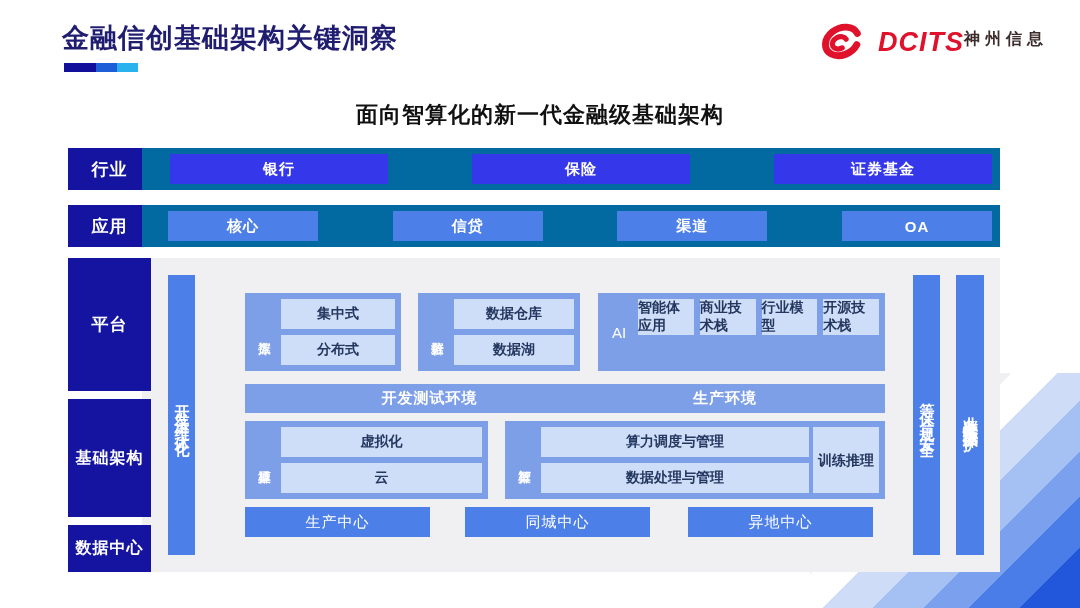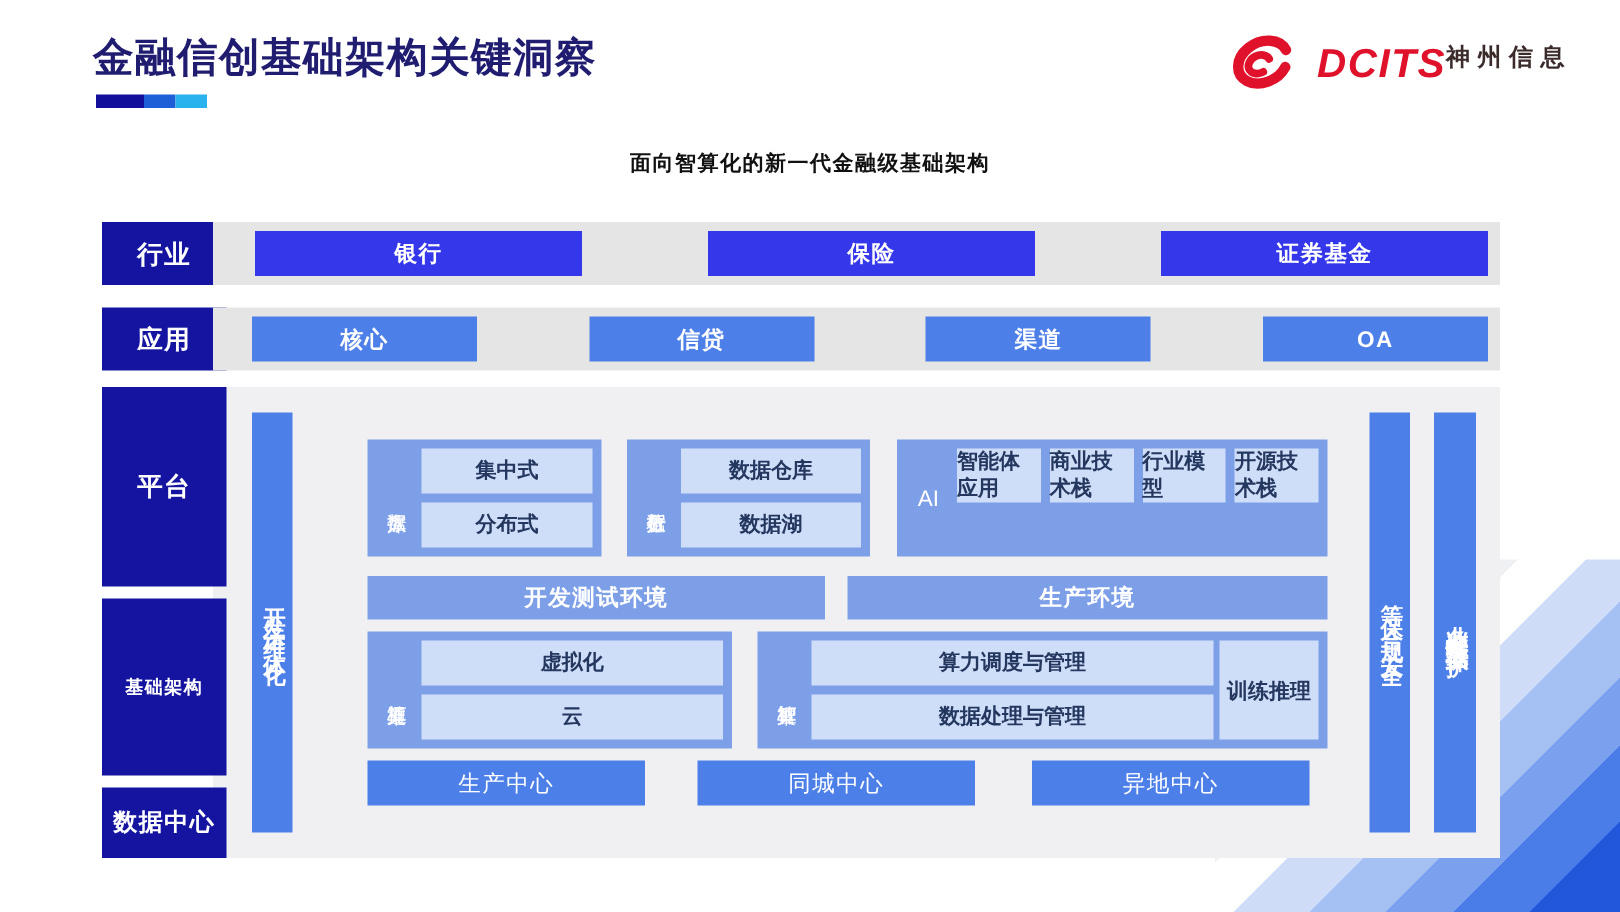--- a/index.html
+++ b/index.html
@@ -15,34 +15,34 @@
   .u2{width:21px;background:#1e5fd8;}
   .u3{width:21px;background:#29b2ee;}
 
   .logo{position:absolute;right:32px;top:16px;display:flex;align-items:center;gap:8px;}
   .logo-swirl{width:58px;height:52px;}
   .logo-texts{display:flex;flex-direction:row;line-height:1.05;}
   .logo-name{font-size:27px;font-weight:bold;font-style:italic;color:#e0112b;letter-spacing:1px;}
   .logo-cn{font-size:16px;font-weight:bold;color:#3b2b2b;letter-spacing:5px;margin-top:3px;}
 
   .subtitle{position:absolute;left:0;right:0;top:100px;text-align:center;
-            font-size:14px;font-weight:bold;color:#111111;letter-spacing:1px;}
+            font-size:22px;font-weight:bold;color:#111111;letter-spacing:1px;}
 
   
   .side-label{position:absolute;left:47px;width:83px;background:#1414a0;color:#ffffff;
               display:flex;align-items:center;justify-content:center;
               font-weight:bold;font-size:17px;letter-spacing:1px;z-index:2;margin-left:21px;}
   .side-industry{top:148px;height:42px;}
   .side-application{top:205px;height:42px;}
   .side-platform{top:258px;height:133px;}
-  .side-infra{top:399px;height:118px;font-size:12px;}
+  .side-infra{top:399px;height:118px;font-size:16px;}
   .side-dc{top:525px;height:47px;font-size:16px;}
 
   
-  .strip{position:absolute;left:142px;width:858px;background:#e5e5e5;
+  .strip{position:absolute;left:142px;width:858px;background:#0369a1;
          display:flex;align-items:center;justify-content:space-between;z-index:2;}
   .strip-industry{top:148px;height:42px;padding:0 8px 0 28px;width:822px;}
   .strip-application{top:205px;height:42px;padding:0 8px 0 26px;width:824px;}
   .btn{display:flex;align-items:center;justify-content:center;color:#fff;
        font-weight:bold;font-size:15px;height:30px;letter-spacing:1px;}
   .btn-deep{background:#3538ea;width:218px;}
   .btn-bright{background:#4c7fe8;width:150px;}
 
   
   .panel{position:absolute;left:142px;top:258px;width:858px;height:314px;
@@ -68,21 +68,21 @@
            gap:6px;flex:1;}
   .side-item{width:66px;flex:none;text-align:center;line-height:1.5;}
 
   .sec-db{left:103px;top:35px;width:156px;height:78px;}
   .sec-da{left:276px;top:35px;width:162px;height:78px;}
   .sec-ai{left:456px;top:35px;width:287px;height:78px;}
 
   .envbar{position:absolute;top:126px;height:29px;background:#7d9fe8;color:#fff;
           display:flex;align-items:center;justify-content:center;
           font-weight:bold;font-size:15px;letter-spacing:1px;}
-  .env-dev{left:103px;width:305px;}
+  .env-dev{left:103px;width:305px;padding-left:32px;}
   .env-prod{left:423px;width:320px;}
 
   .sec-general{left:103px;top:163px;width:243px;height:78px;}
   .sec-intel{left:363px;top:163px;width:380px;height:78px;}
 
   .center-btn{position:absolute;top:249px;height:30px;width:185px;background:#4c7fe8;
               color:#fff;display:flex;align-items:center;justify-content:center;
               font-weight:normal;font-size:15px;letter-spacing:1px;}
   .center-1{left:103px;}
   .center-2{left:323px;}

